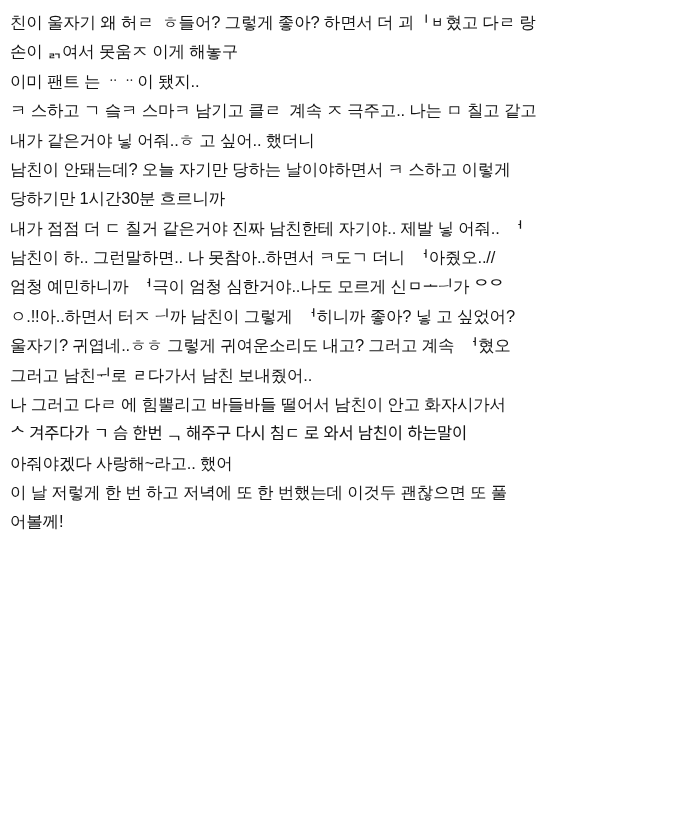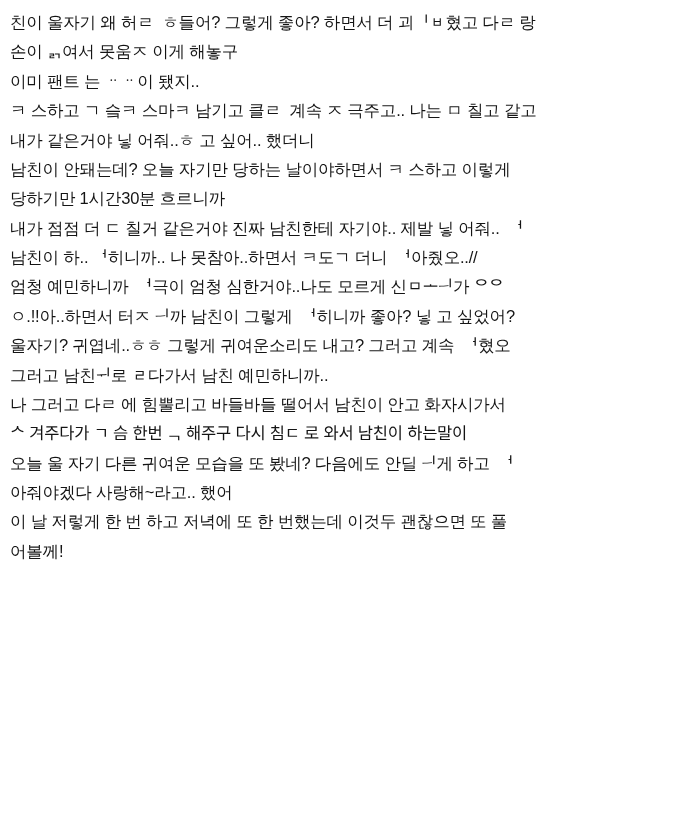--- a/index.html
+++ b/index.html
@@ -38,25 +38,24 @@
 
 <div id="doc">
   <p class="para">친이 울자기 왜 허ㄹ  ㅎ들어? 그렇게 좋아? 하면서 더 괴ᅵᆸ혔고 다ㄹ 랑</p>
   <p class="para">손이 ᆰ여서 못움ㅈ 이게 해놓구</p>
   <p class="para">이미 팬트 는 ᆢᆢ이 됐지..</p>
   <p class="para">ㅋ 스하고 ㄱ 슼ㅋ 스마ㅋ 남기고 클ㄹ  계속 ㅈ 극주고.. 나는 ㅁ 칠고 같고</p>
   <p class="para">내가 같은거야 닣 어줘..ㅎ 고 싶어.. 했더니</p>
   <p class="para">남친이 안돼는데? 오늘 자기만 당하는 날이야하면서 ㅋ 스하고 이렇게</p>
   <p class="para">당하기만 1시간30분 흐르니까</p>
   <p class="para">내가 점점 더 ㄷ 칠거 같은거야 진짜 남친한테 자기야.. 제발 닣 어줘..  ᅥ</p>
-  <p class="para">남친이 하.. ᅥ히니까.. 나 못참아..하면서 ㅋ도ㄱ 더니  ᅥ아줬오..//</p>
+  <p class="para">남친이 하.. 그런말하면.. 나 못참아..하면서 ㅋ도ㄱ 더니  ᅥ아줬오..//</p>
   <p class="para">엄청 예민하니까  ᅥ극이 엄청 심한거야..나도 모르게 신ᆷᅩᅴ가 ᄋᄋ</p>
   <p class="para">ㅇ.!!아..하면서 터ㅈ ᅴ까 남친이 그렇게  ᅥ히니까 좋아? 닣 고 싶었어?</p>
   <p class="para">울자기? 귀엽네..ㅎㅎ 그렇게 귀여운소리도 내고? 그러고 계속  ᅥ혔오</p>
-  <p class="para">그러고 남친ᅱ로 ᆯ다가서 남친 예민하니까..</p>
+  <p class="para">그러고 남친ᅱ로 ᆯ다가서 남친 보내줬어..</p>
   <p class="para">나 그러고 다ㄹ 에 힘뿔리고 바들바들 떨어서 남친이 안고 화자시가서</p>
   <p class="para">ᄉ 겨주다가 ㄱ 슴 한번 ᆨ 해주구 다시 침ㄷ 로 와서 남친이 하는말이</p>
-  <p class="para">오늘 울 자기 다른 귀여운 모습을 또 봤네? 다음에도 안딜 ᅴ게 하고  ᅥ</p>
   <p class="para">아줘야겠다 사랑해~라고.. 했어</p>
   <p class="para">이 날 저렇게 한 번 하고 저녁에 또 한 번했는데 이것두 괜찮으면 또 풀</p>
   <p class="para">어볼께!</p>
   <div class="spacer"></div>
 </div>
 
 </body></html>

